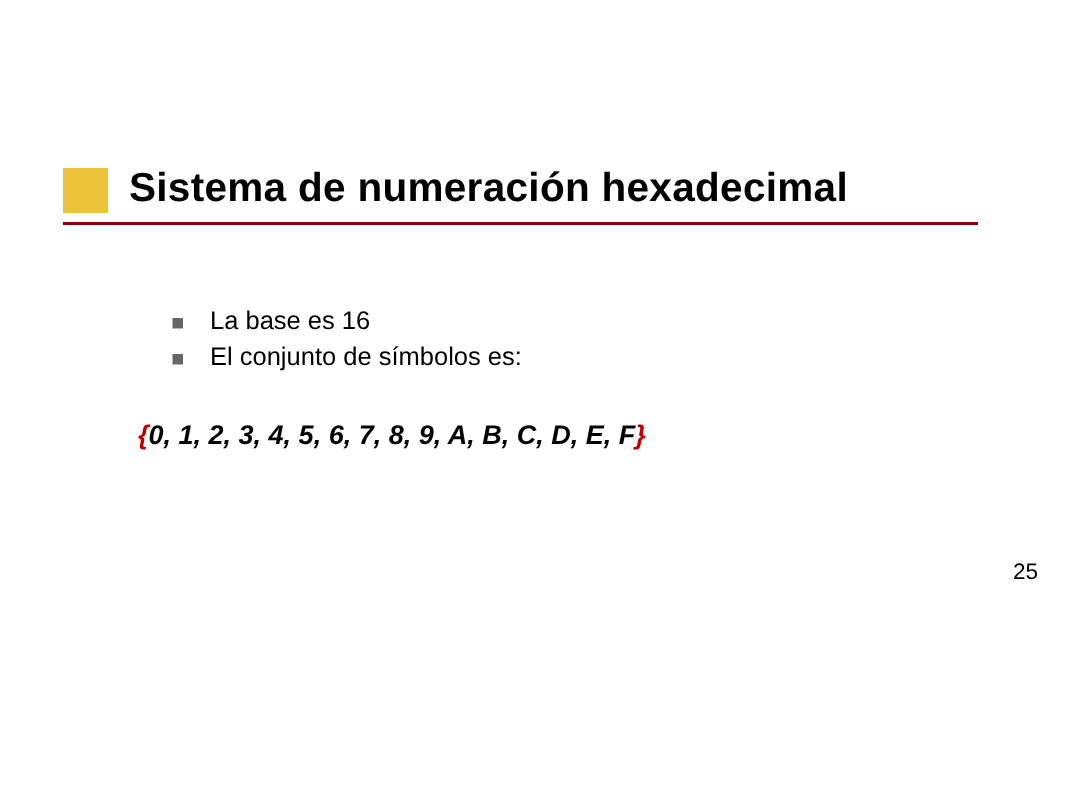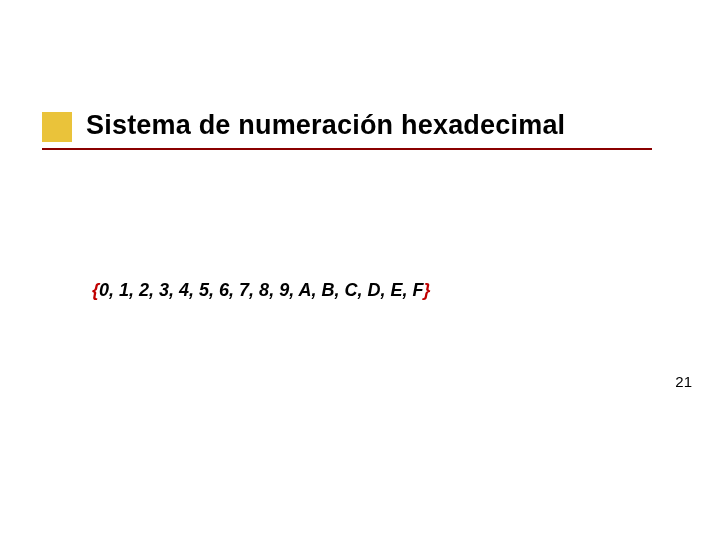--- a/index.html
+++ b/index.html
@@ -87,21 +87,29 @@
 
 <div class="slide">
 
   <div class="accent-square"></div>
 
   <div class="title">Sistema de numeración hexadecimal</div>
 
   <div class="title-underline"></div>
 
   <div class="body">
+    <div class="li">
+      <div class="bullet"></div>
+      <div class="txt">La base es 16</div>
+    </div>
+    <div class="li">
+      <div class="bullet"></div>
+      <div class="txt">El conjunto de símbolos es:</div>
+    </div>
   </div>
 
   <div class="set-line">
     <span class="brace-open">{</span><span>0, 1, 2, 3, 4, 5, 6, 7, 8, 9, A, B, C, D, E, F</span><span class="brace-close">}</span>
   </div>
 
-  <div class="page-num">21</div>
+  <div class="page-num">25</div>
 
 </div>
 
 </body></html>

